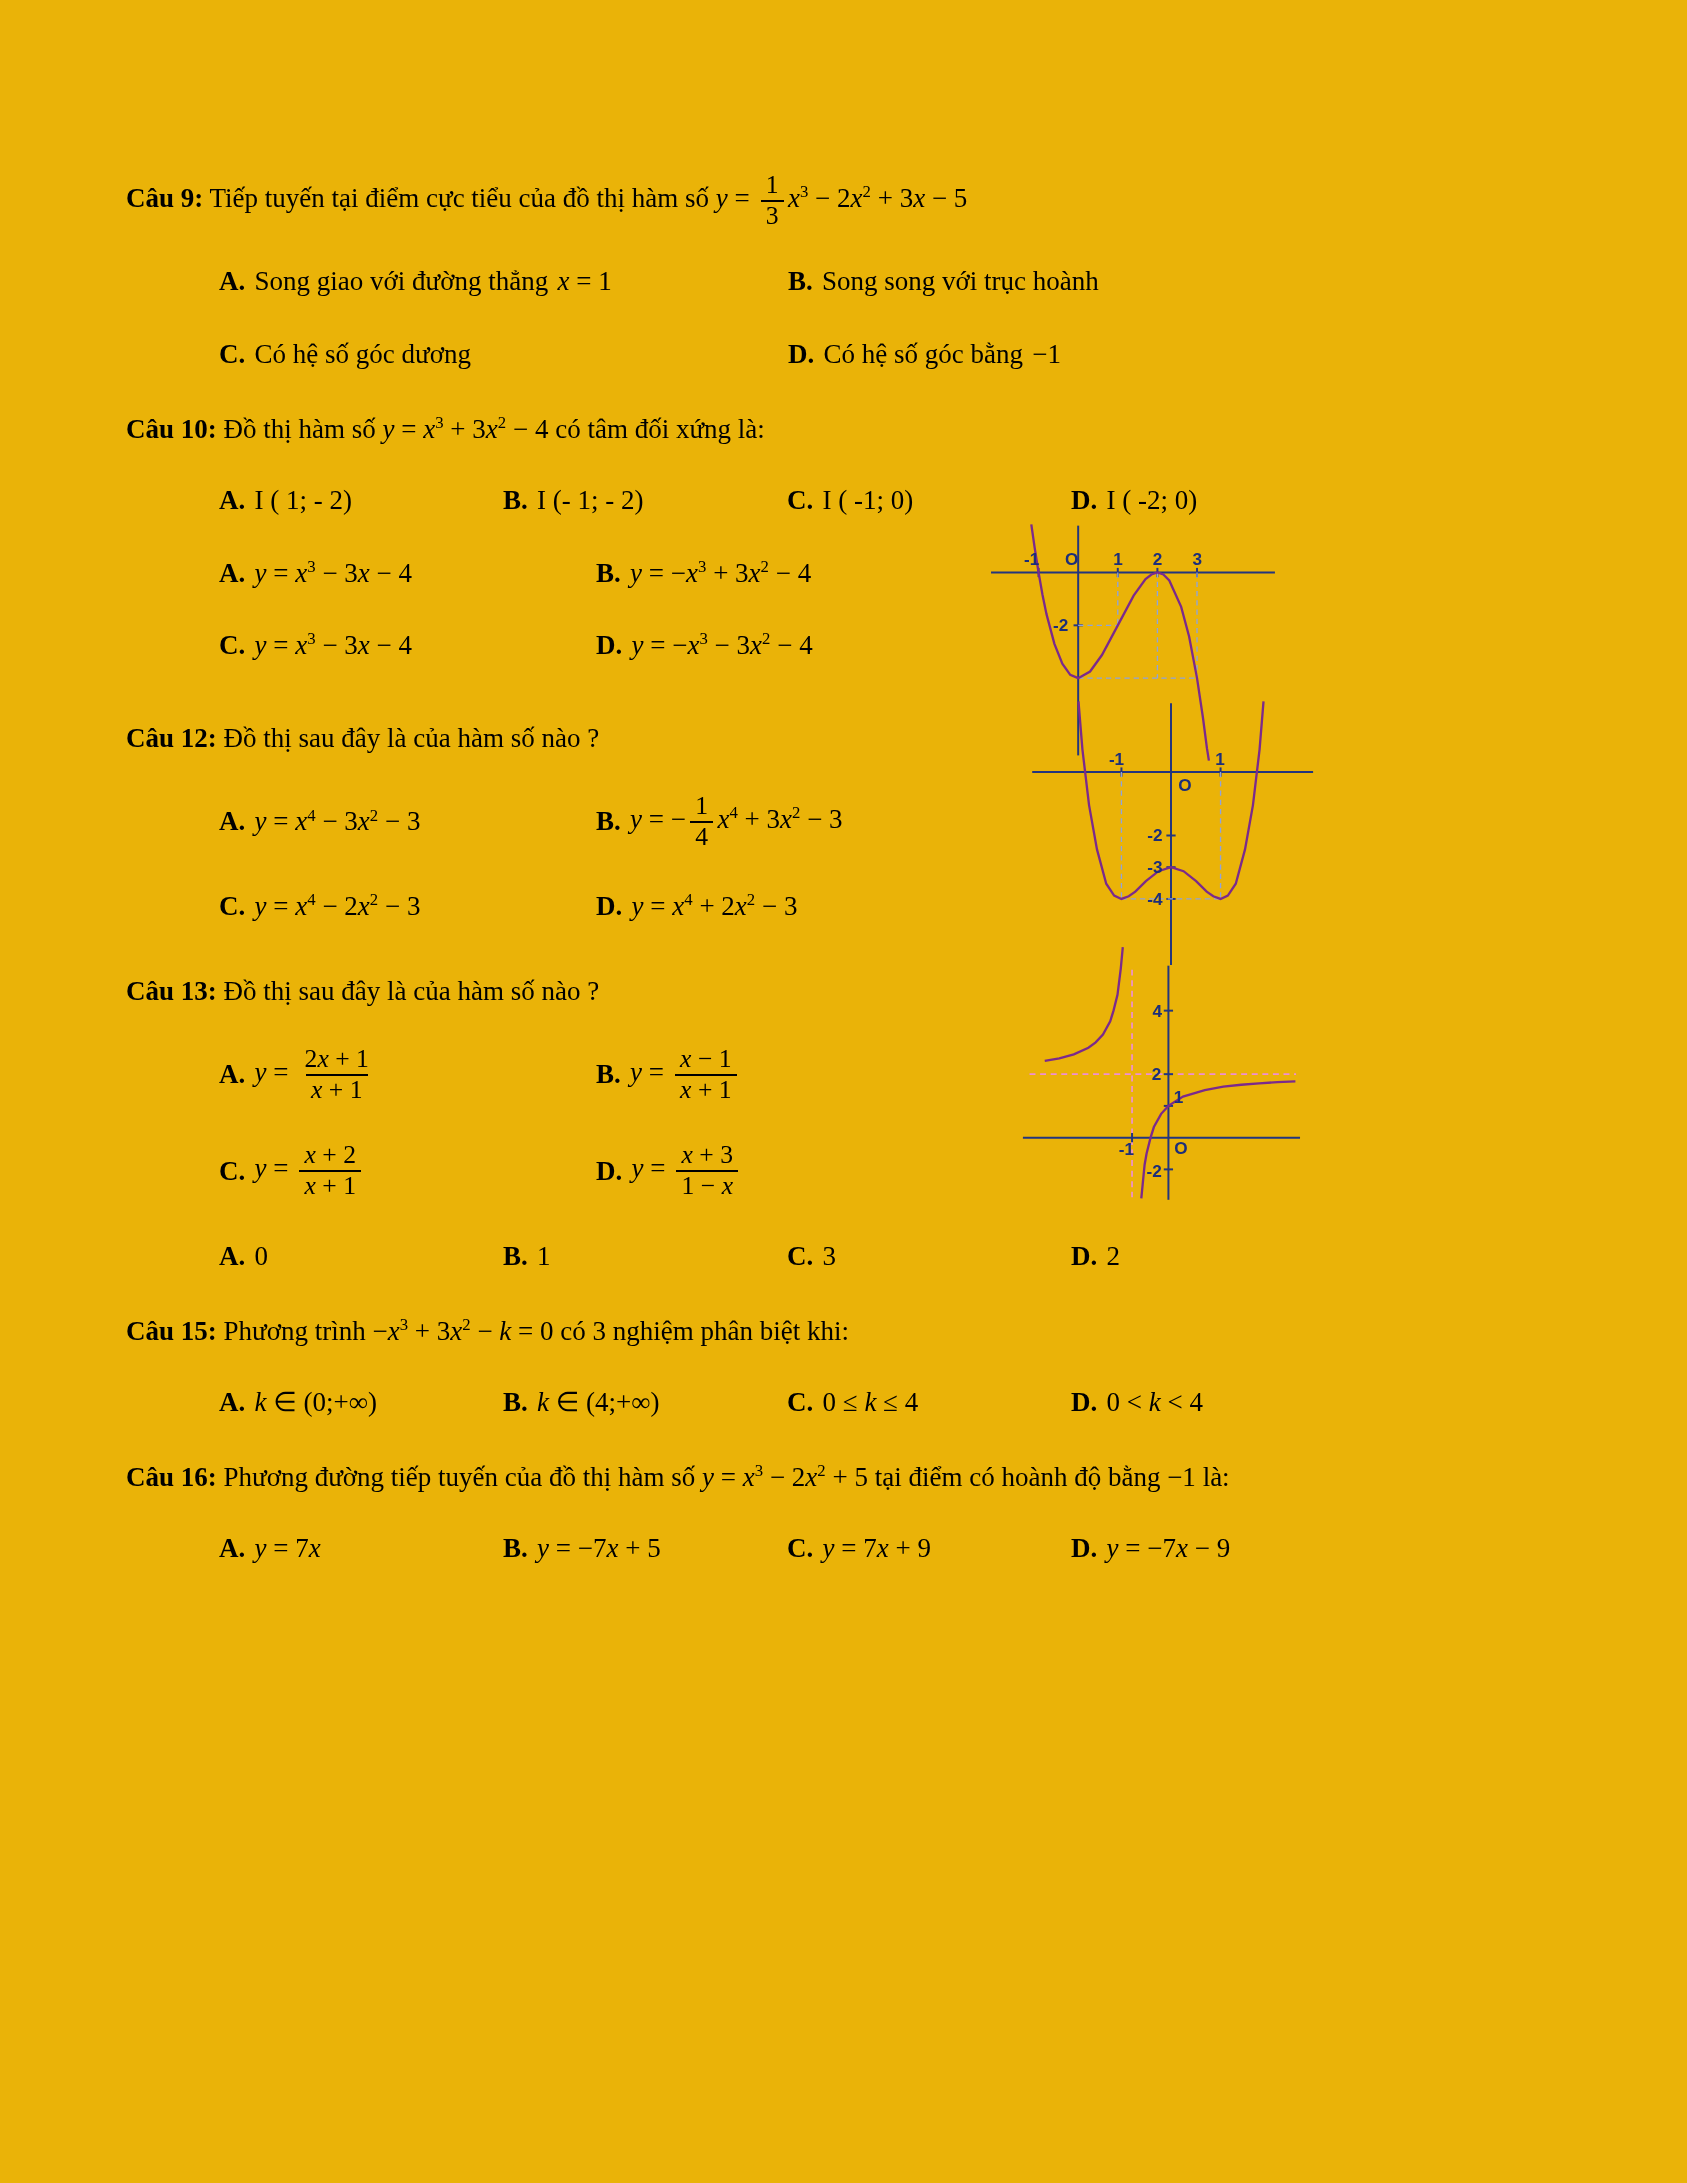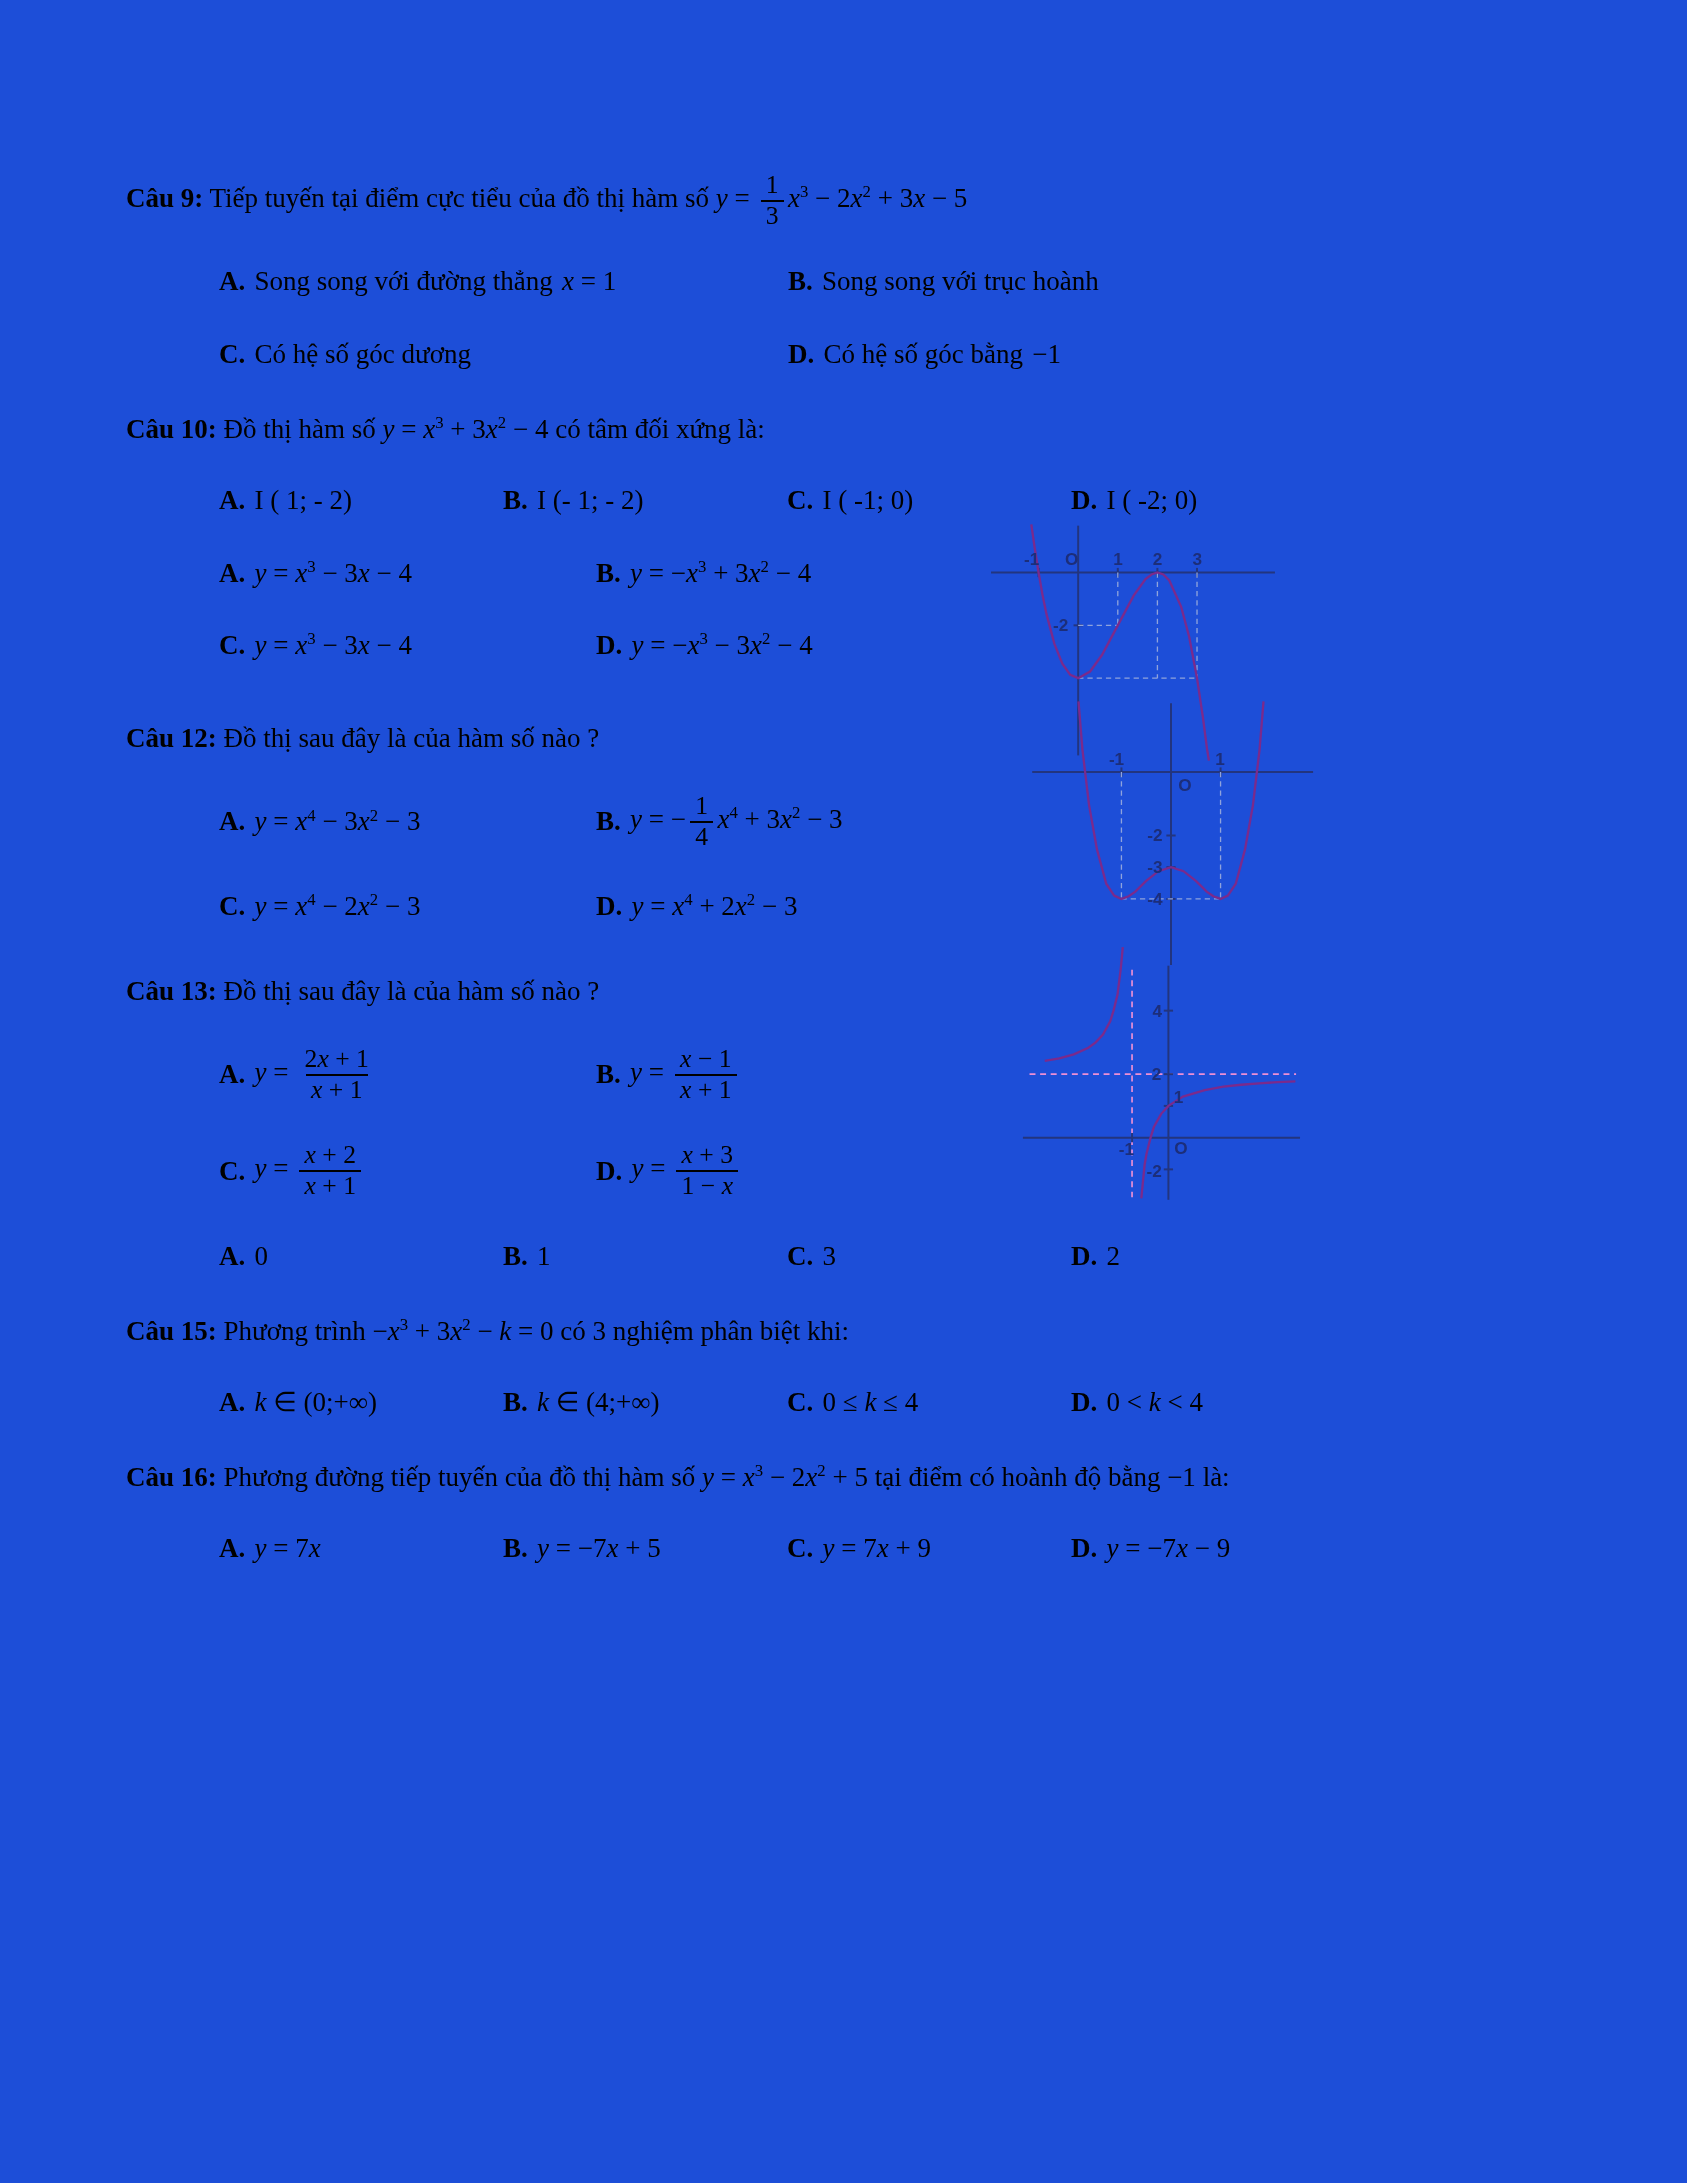--- a/index.html
+++ b/index.html
@@ -1,18 +1,18 @@
 <!DOCTYPE html>
 <html style="font-size:10.6px"><head>
 <meta charset="utf-8">
 <style>
   * { margin:0; padding:0; box-sizing:border-box; }
   html,body { background:#ffffff; }
   .page {
-    width:1687px; height:2183px; background:#1d4ed8; position:relative;
+    width:1687px; height:2183px; background:#eab308; position:relative;
     font-family:"Liberation Serif", serif; color:#000; font-size:27px;
     padding:171px 99px 53px 126px; overflow:hidden;
   }
   section.question { position:relative; margin-bottom:38px; }
   section.q11 { margin-bottom:56px; }
   section.q12 { margin-bottom:48px; }
   section.q13 { margin-bottom:38px; }
   .qline { line-height:1.45; margin-bottom:34px; }
   .qlabel { font-weight:bold; }
   .tseg:empty, .mseg:empty { display:none; }
@@ -42,21 +42,21 @@
       <b class="qlabel">Câu 9:</b>
       <span class="tseg">Tiếp tuyến tại điểm cực tiểu của đồ thị hàm số</span>
       <span class="mseg"><i>y</i> = <span class="frac">
             <span class="fnum">1</span>
             <span class="fden">3</span>
           </span><i>x</i><sup>3</sup> − 2<i>x</i><sup>2</sup> + 3<i>x</i> − 5</span>
     </p>
     <div class="opts cols2w">
       <div class="opt">
         <b class="key">A.</b>
-        <span class="tseg">Song song với đường thẳng</span>
+        <span class="tseg">Song giao với đường thẳng</span>
         <span class="mseg"><i>x</i> = 1</span>
       </div>
       <div class="opt">
         <b class="key">B.</b>
         <span class="tseg">Song song với trục hoành</span>
 
       </div>
       <div class="opt">
         <b class="key">C.</b>
         <span class="tseg">Có hệ số góc dương</span>

